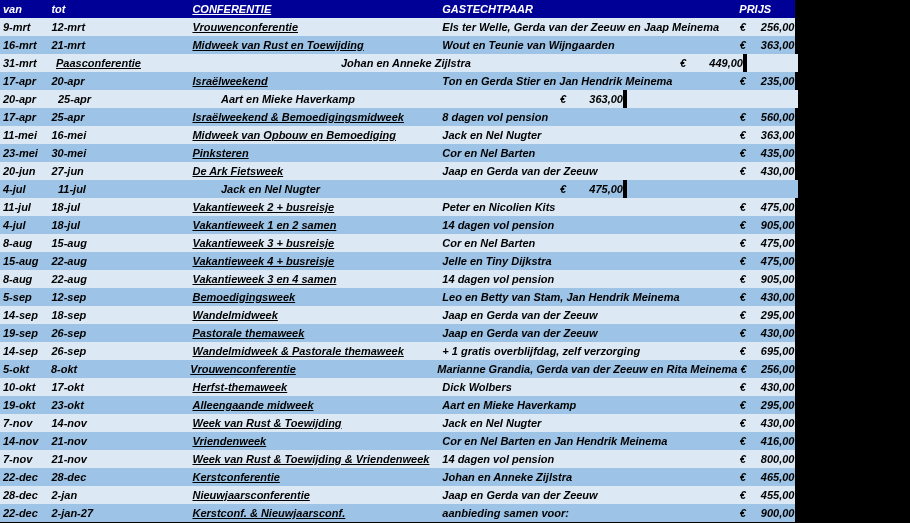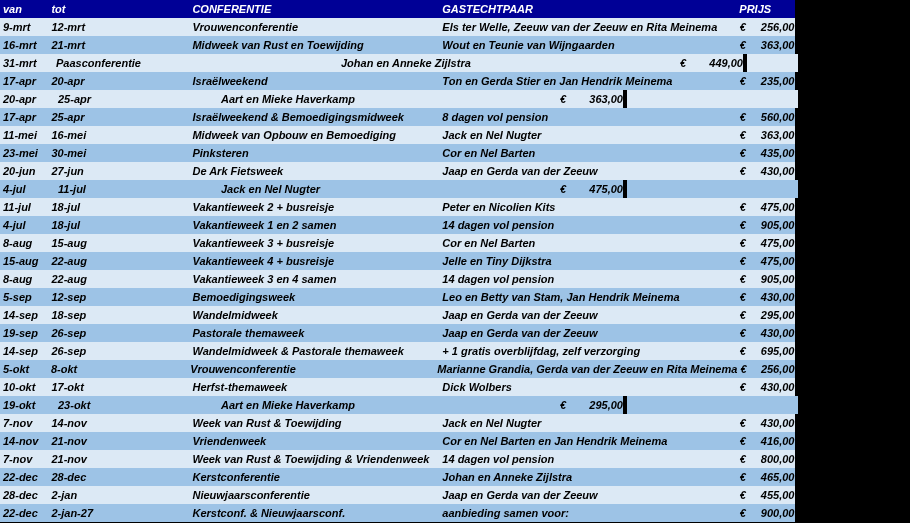--- a/index.html
+++ b/index.html
@@ -4,21 +4,21 @@
   <style>
     html, body { margin: 0; padding: 0; background: #000; }
     body { width: 910px; height: 523px; overflow: hidden; }
     .sheet { width: 798px; font-family: "Liberation Sans", "DejaVu Sans", sans-serif; font-style: italic; font-weight: bold; font-size: 11px; color: #000; }
     .row { display: flex; height: 18px; line-height: 18px; white-space: nowrap; }
     .row.header { background: #000096; color: #fff; }
     .row.light { background: #dce9f5; }
     .row.dark { background: #9dc3e6; }
     .c-van { width: 56px; padding-left: 3px; box-sizing: border-box; }
     .c-tot { width: 163px; padding-left: 2px; box-sizing: border-box; }
-    .c-conf { width: 283px; padding-left: 0; box-sizing: border-box; overflow: visible; }
+    .c-conf { width: 283px; padding-left: 0; box-sizing: border-box; overflow: visible; text-decoration: underline; }
     .c-gast { width: 338px; padding-left: 2px; box-sizing: border-box; overflow: visible; }
     .c-prijs { width: 66px; display: flex; justify-content: space-between; padding-right: 0; box-sizing: border-box; }
     .row.header .c-prijs { justify-content: flex-start; padding-left: 3px; }
     .euro { padding-left: 3px; }
     .amount { text-align: right; }
     .edge { width: 4px; background: #000; }
   </style>
 </head>
 <body>
 
@@ -29,21 +29,21 @@
     <div class="c-conf">CONFERENTIE</div>
     <div class="c-gast">GASTECHTPAAR</div>
     <div class="c-prijs">PRIJS</div>
     <div class="edge"></div>
   </div>
   <div id="rows">
       <div class="row light">
         <div class="c-van">9-mrt</div>
         <div class="c-tot">12-mrt</div>
         <div class="c-conf">Vrouwenconferentie</div>
-        <div class="c-gast">Els ter Welle, Zeeuw van der Zeeuw en Rita Meinema</div>
+        <div class="c-gast">Els ter Welle, Gerda van der Zeeuw en Jaap Meinema</div>
         <div class="c-prijs">
           <span class="euro">€</span>
           <span class="amount">256,00</span>
         </div>
         <div class="edge"></div>
       </div>
       <div class="row dark">
         <div class="c-van">16-mrt</div>
         <div class="c-tot">21-mrt</div>
         <div class="c-conf">Midweek van Rust en Toewijding</div>
@@ -256,20 +256,21 @@
         <div class="c-gast">Dick Wolbers</div>
         <div class="c-prijs">
           <span class="euro">€</span>
           <span class="amount">430,00</span>
         </div>
         <div class="edge"></div>
       </div>
       <div class="row dark">
         <div class="c-van">19-okt</div>
         <div class="c-tot">23-okt</div>
+        <div class="c-conf">Alleengaande midweek</div>
         <div class="c-gast">Aart en Mieke Haverkamp</div>
         <div class="c-prijs">
           <span class="euro">€</span>
           <span class="amount">295,00</span>
         </div>
         <div class="edge"></div>
       </div>
       <div class="row light">
         <div class="c-van">7-nov</div>
         <div class="c-tot">14-nov</div>

